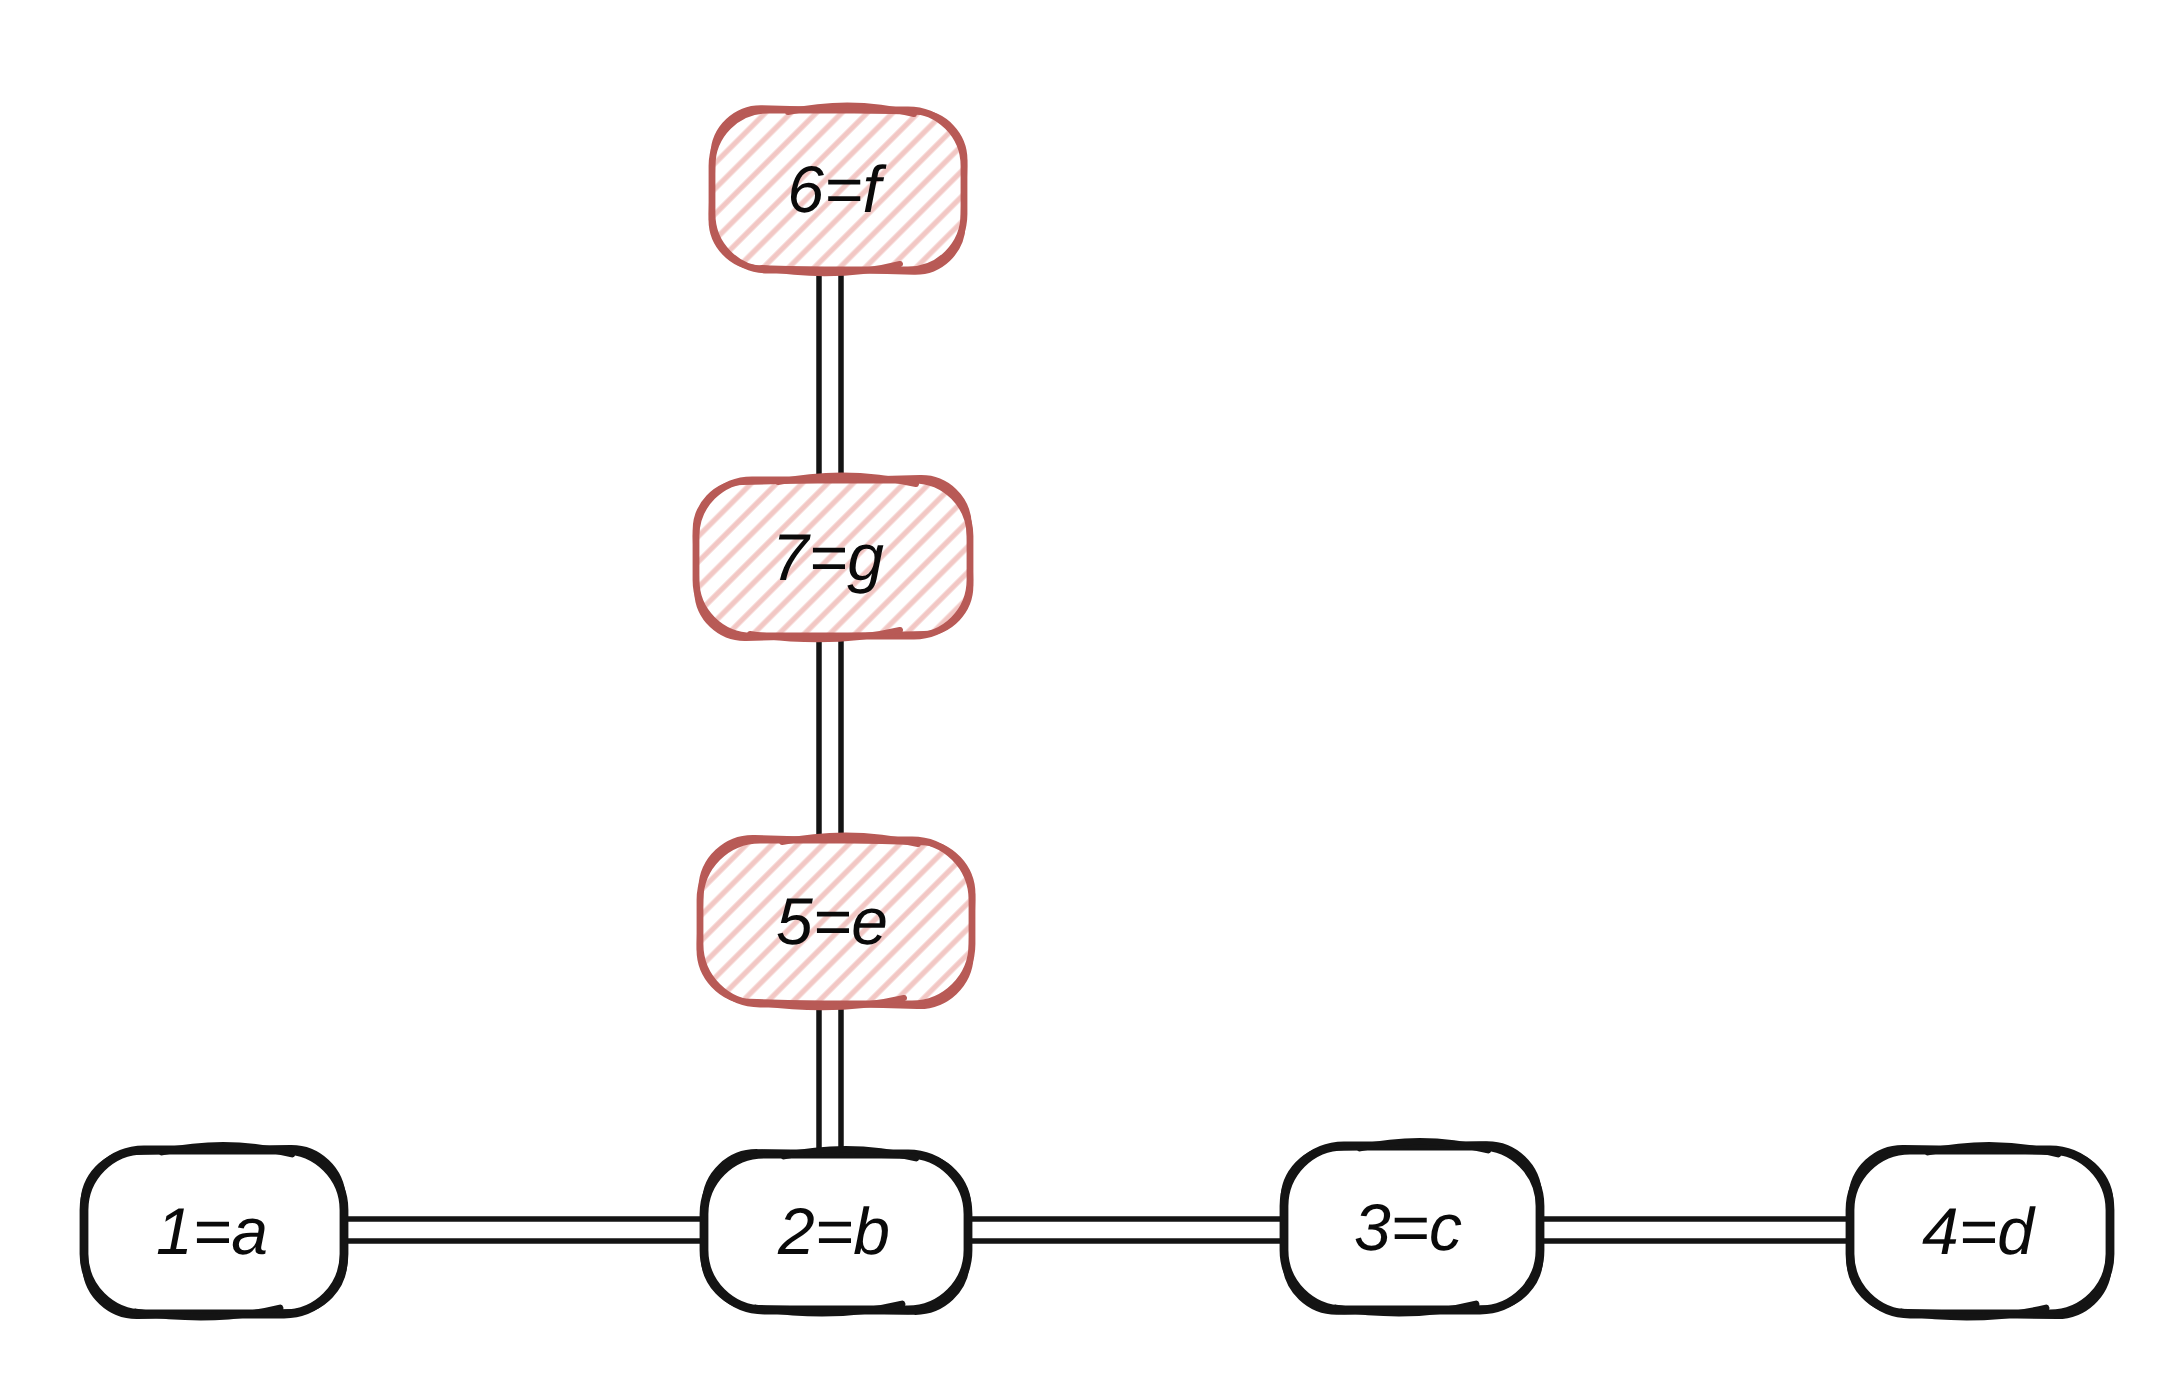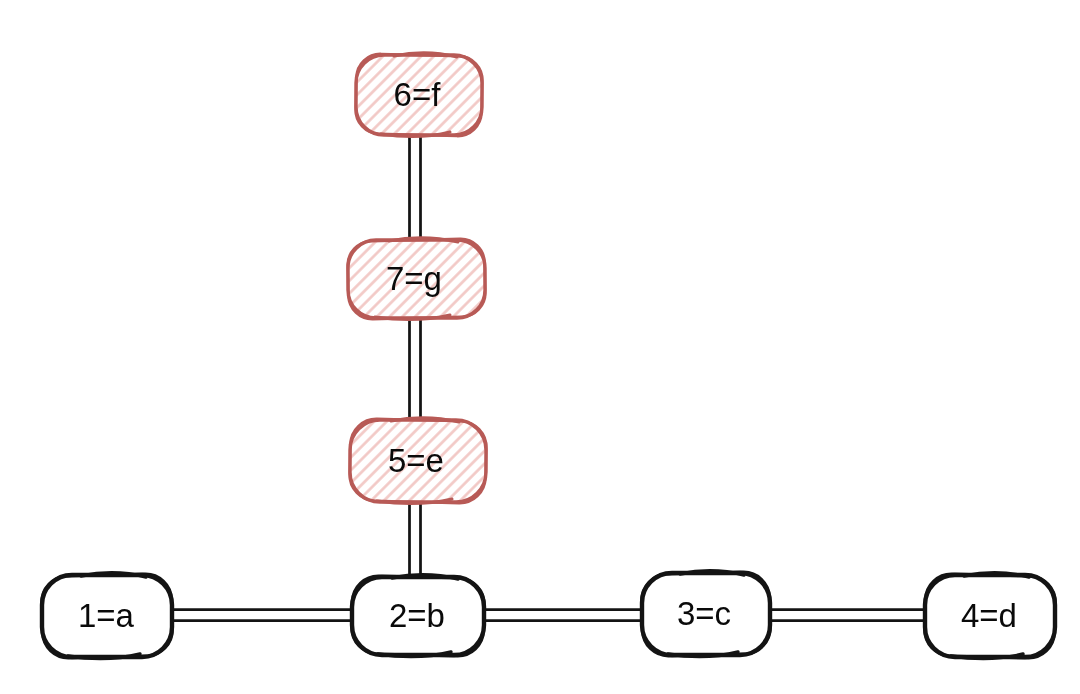--- a/index.html
+++ b/index.html
@@ -6,20 +6,21 @@
     margin: 0;
     padding: 0;
     background: #ffffff;
   }
   .stage {
     position: relative;
     width: 1080px;
     height: 694px;
     background: var(--background, #ffffff);
     overflow: hidden;
+    font-style: italic;
   }
   svg { display: block; }
 
   .edge-line {
     stroke: var(--edge-color, #141414);
     stroke-width: 2.75;
     stroke-linecap: round;
     fill: none;
   }
 

